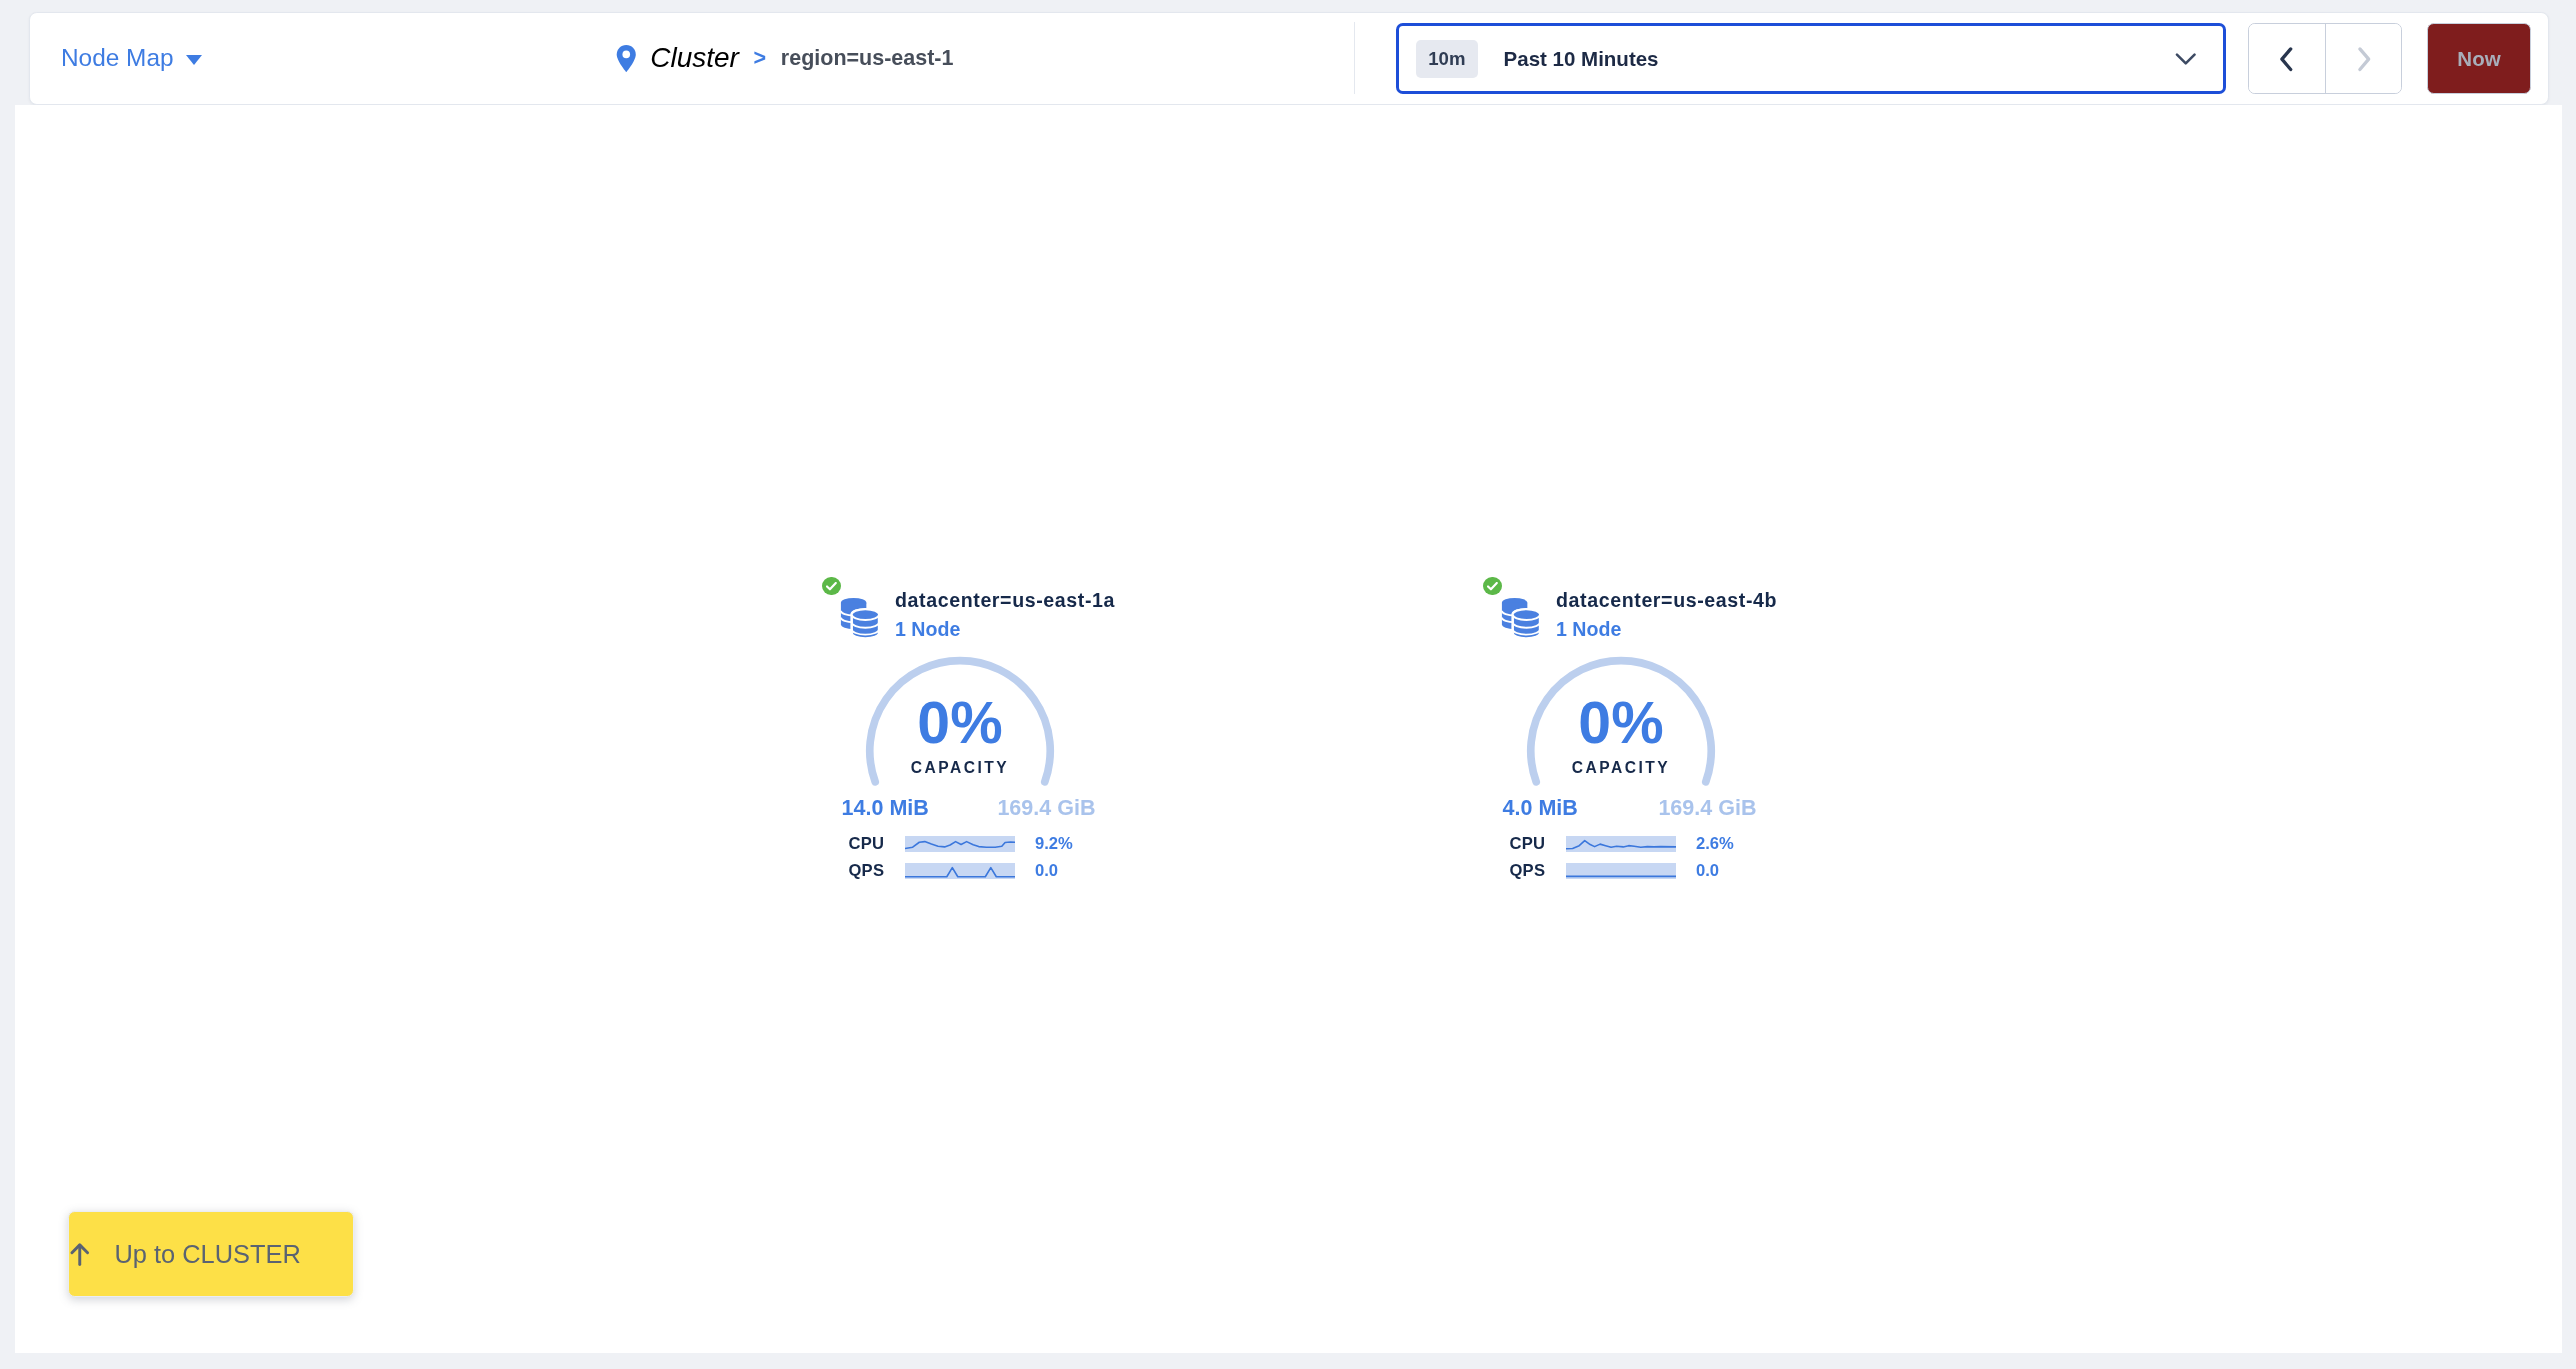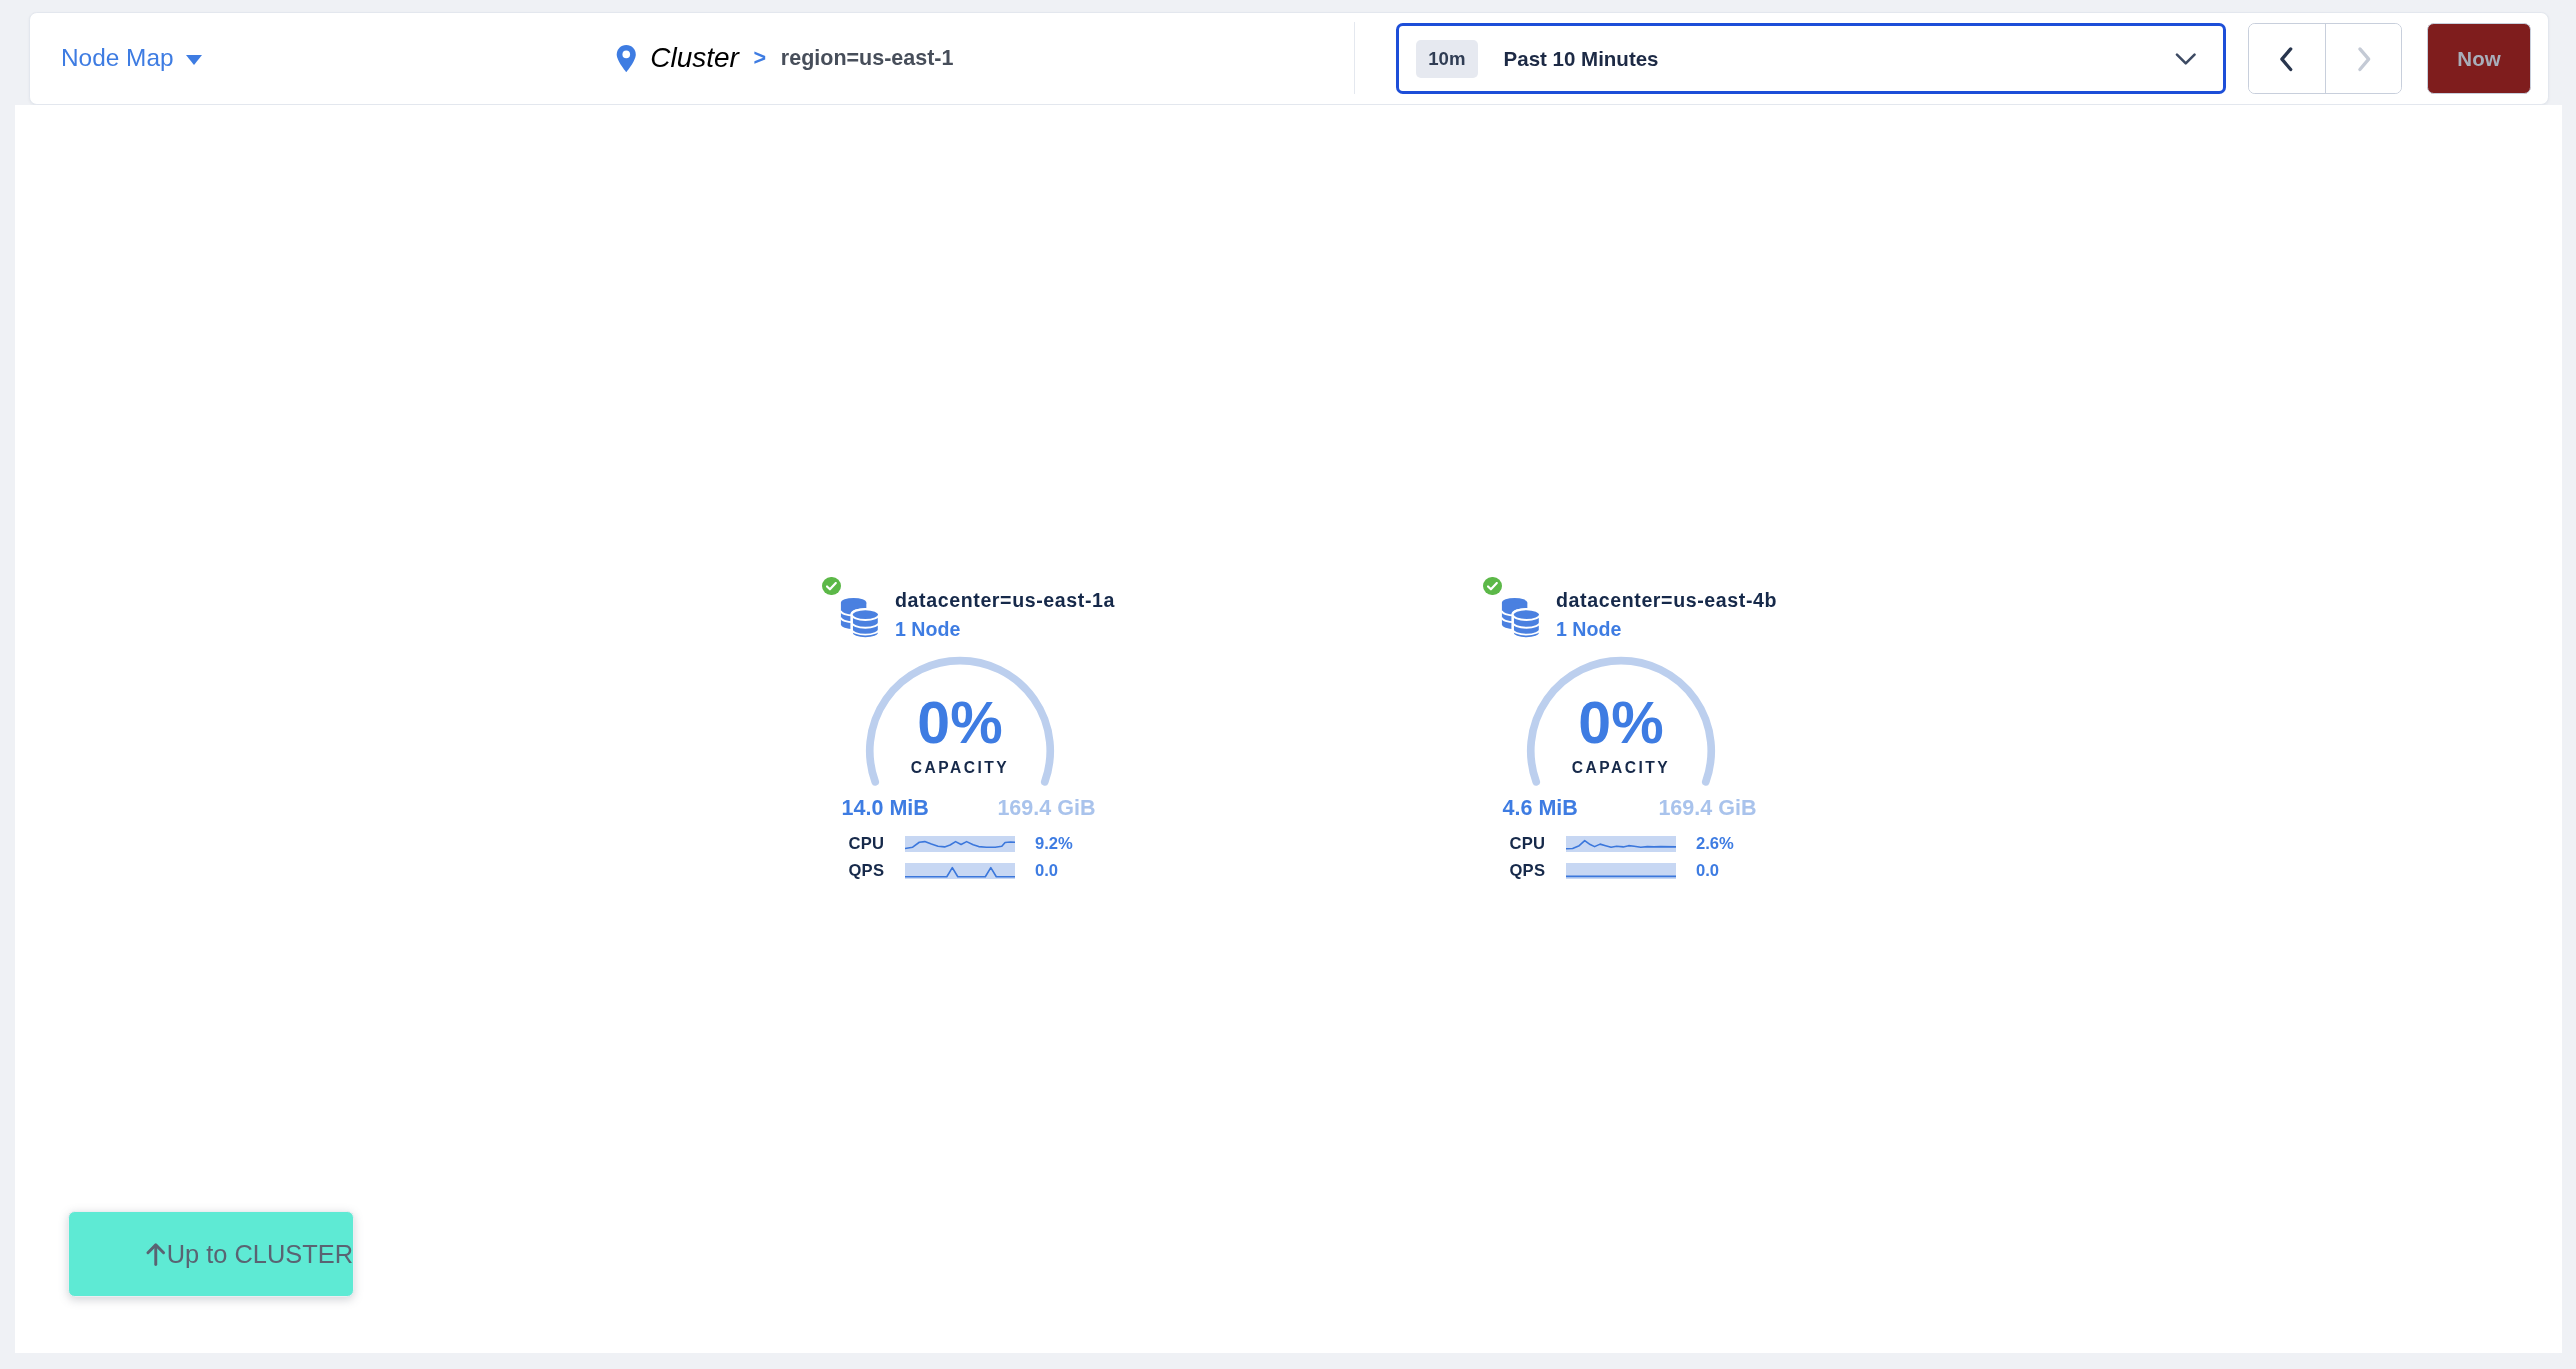--- a/index.html
+++ b/index.html
@@ -88,23 +88,23 @@
   .m-row { position:absolute; left:0; width:100%; height:17.6px; }
   .m-row.cpu { top:262px; } .m-row.qps { top:289px; }
   .m-label { position:absolute; left:26.4px; top:0; font-size:16.6px; font-weight:700; color:#16294a; letter-spacing:0.3px; }
   .m-spark { position:absolute; left:83px; top:2px; width:110px; height:15.6px; background:#c7d7f3; }
   .m-spark svg { display:block; width:110px; height:15.6px; }
   .m-value { position:absolute; left:213px; top:0; font-size:16.6px; font-weight:700; color:#3e7ce2; }
 
   
   .up-button {
     position:absolute; left:68px; top:1211px; width:286px; height:86px;
-    background:#5eead4; border:1px solid #ebedf1; border-radius:6.8px;
+    background:#fde047; border:1px solid #ebedf1; border-radius:6.8px;
     box-shadow:0 2.9px 9.8px rgba(96,104,118,0.28);
-    display:flex; align-items:center; justify-content:flex-end; gap:0;
+    display:flex; align-items:center; justify-content:flex-start; gap:24px;
     font-family:inherit; font-size:25.4px; color:#5a6372; cursor:pointer;
   }
 </style>
 </head>
 <body>
 
 <div class="header-card">
 
   <div class="view-selector">
     <span class="view-label">Node Map</span>
@@ -217,21 +217,21 @@
   <div class="node-title">datacenter=us-east-4b</div>
   <div class="node-sub">1 Node</div>
 
   <div class="gauge-wrap">
     <svg width="192" height="192" viewBox="0 0 200 200">
       <path d="M 11.7 132.1 A 94 94 0 1 1 188.3 132.1" fill="none" stroke="#bccfee" stroke-width="8" stroke-linecap="round"></path>
     </svg>
     <div class="gauge-pct">0%</div>
     <div class="gauge-caption">CAPACITY</div>
   </div>
-  <div class="cap-used">4.6 MiB</div>
+  <div class="cap-used">4.0 MiB</div>
   <div class="cap-total">169.4 GiB</div>
 
   <div class="m-row cpu">
     <span class="m-label">CPU</span>
     <span class="m-spark">
       <svg viewBox="0 0 100 100" preserveAspectRatio="none">
         <polyline fill="none" stroke="#3b77dc" stroke-width="1.6" vector-effect="non-scaling-stroke" stroke-linejoin="round" points="0,82 6,80 12,62 17,30 22,55 26,68 31,52 36,62 41,72 46,66 52,70 57,62 62,66 68,72 74,68 80,70 86,68 100,70"></polyline>
       </svg>
     </span>
     <span class="m-value">2.6%</span>

